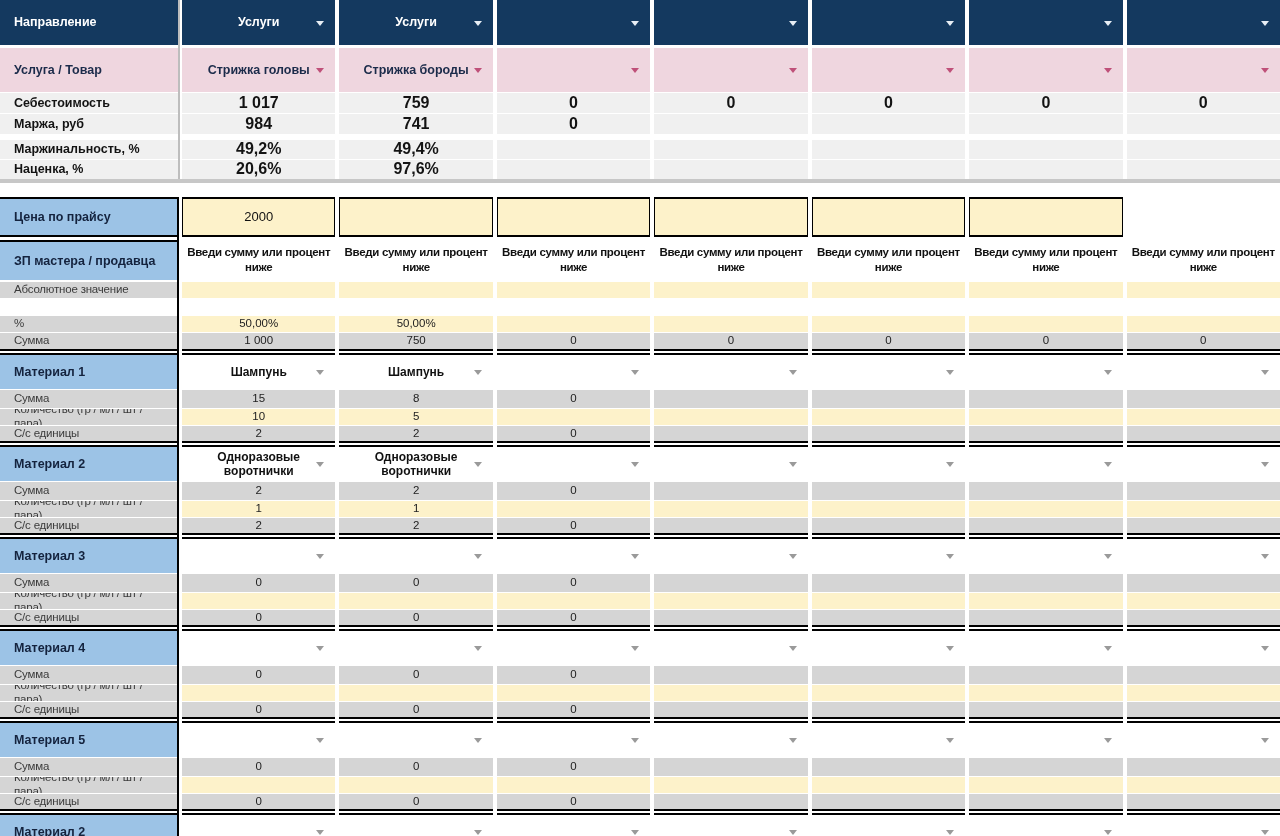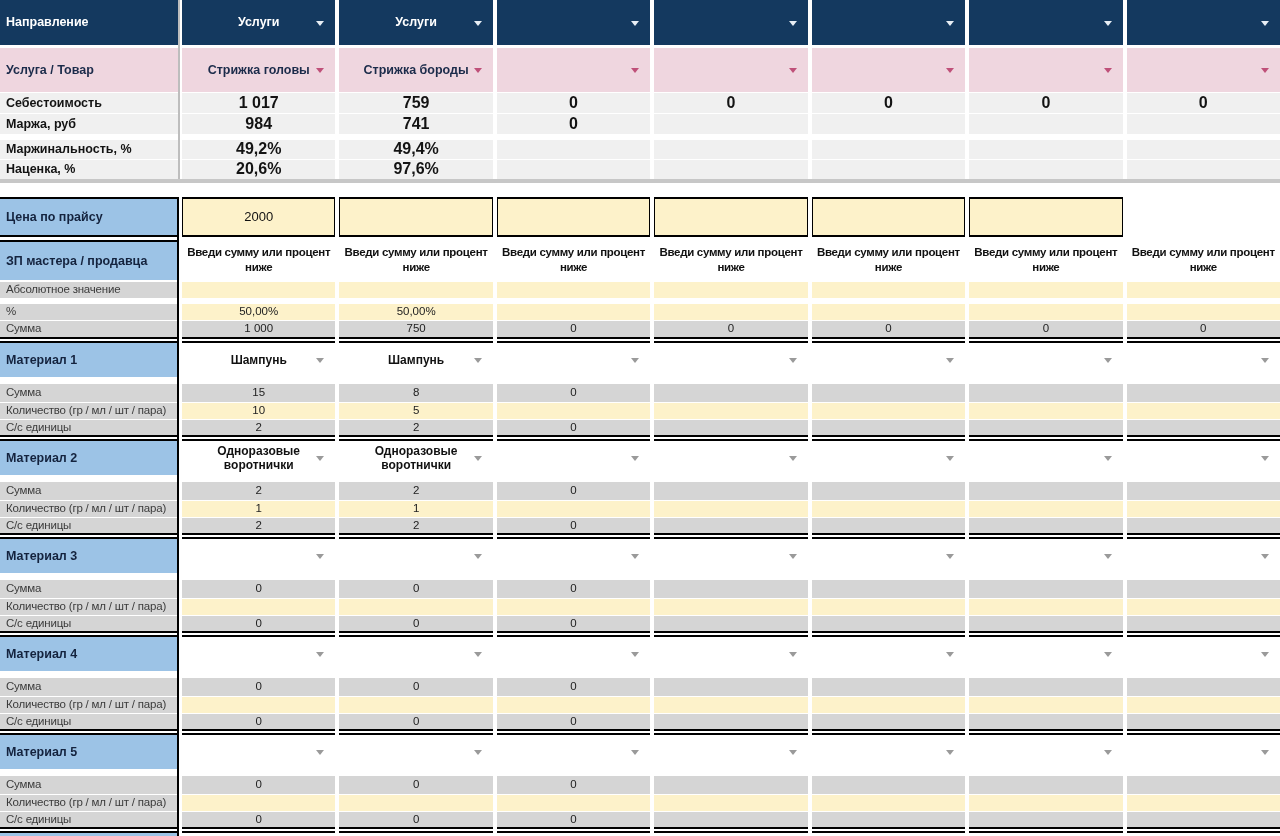--- a/index.html
+++ b/index.html
@@ -2,21 +2,21 @@
 <html><head>
 <meta charset="utf-8">
 <style>
   *{box-sizing:border-box;margin:0;padding:0}
   html,body{width:1280px;height:836px;overflow:hidden;background:#fff}
   body{font-family:"Liberation Sans","DejaVu Sans",sans-serif;color:#111}
   .sheet{position:relative;width:1280px;height:836px;background:#fff}
   .row{display:grid;grid-template-columns:178px repeat(7,1fr);column-gap:4px}
   .cell{position:relative;display:flex;align-items:center;justify-content:center;
         text-align:center;line-height:1.18;overflow:hidden}
-  .label-cell{justify-content:flex-start;text-align:left;padding:0 6px 0 6px}
+  .label-cell{justify-content:flex-start;text-align:left;padding:0 6px 0 14px}
 
   
   .r-navy{height:45px;margin-bottom:3px}
   .r-navy .cell{background:#14395F;color:#fff;font-weight:bold;font-size:12.5px}
   .r-pink{height:44px;margin-bottom:1px}
   .r-pink .cell{background:#EFD6DF;color:#1B2B4A;font-weight:bold;font-size:12.5px}
   .r-metric{height:20px;margin-bottom:1px}
   .r-metric .cell{background:#F0F0F0;font-weight:bold;font-size:16px;color:#131313}
   .r-metric .label-cell{font-size:12.5px}
   .r-metric.short{height:19px}
@@ -36,28 +36,28 @@
                padding:0 2px;background:#fff}
 
   .blue-label{background:#9CC3E6;color:#14233E;font-weight:bold;font-size:12.5px}
   .gray-label{background:#D5D5D5;color:#3B3B3B;font-size:11.5px;letter-spacing:-0.2px}
 
   
   .r-sub{height:16px;margin-bottom:1px}
   .r-sub .data{font-size:11.5px;color:#222}
   .r-sub.h18{height:18px}
   .r-sub.h17{height:17px}
-  .r-sub.mb2{margin-bottom:6px}
+  .r-sub.mb2{margin-bottom:18px}
   .bg-yellow{background:#FDF2CA}
   .bg-gray{background:#D5D5D5}
   .last-sub{margin-bottom:2px}
   .last-sub .cell{border-bottom:2px solid #000}
 
   
-  .r-mat-header{height:36px;margin-bottom:7px}
+  .r-mat-header{height:36px;margin-bottom:1px}
   .r-mat-header .cell{border-top:2px solid #000}
   .r-mat-header .data{background:#fff;font-weight:bold;font-size:12px;padding:0 24px}
 
   
   .arrow{position:absolute;right:11px;top:50%;margin-top:-2px;width:0;height:0;
          border-left:4px solid transparent;border-right:4px solid transparent;
          border-top:5px solid #9A9A9A}
   .arrow-white{border-top-color:#E8EEF5}
   .arrow-pink{border-top-color:#BF5079}
   .arrow-gray{border-top-color:#9A9A9A}

